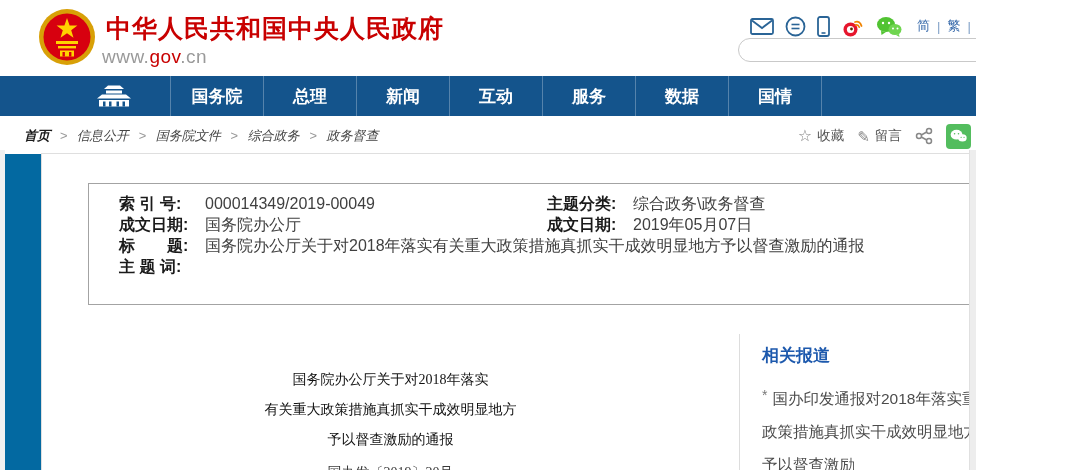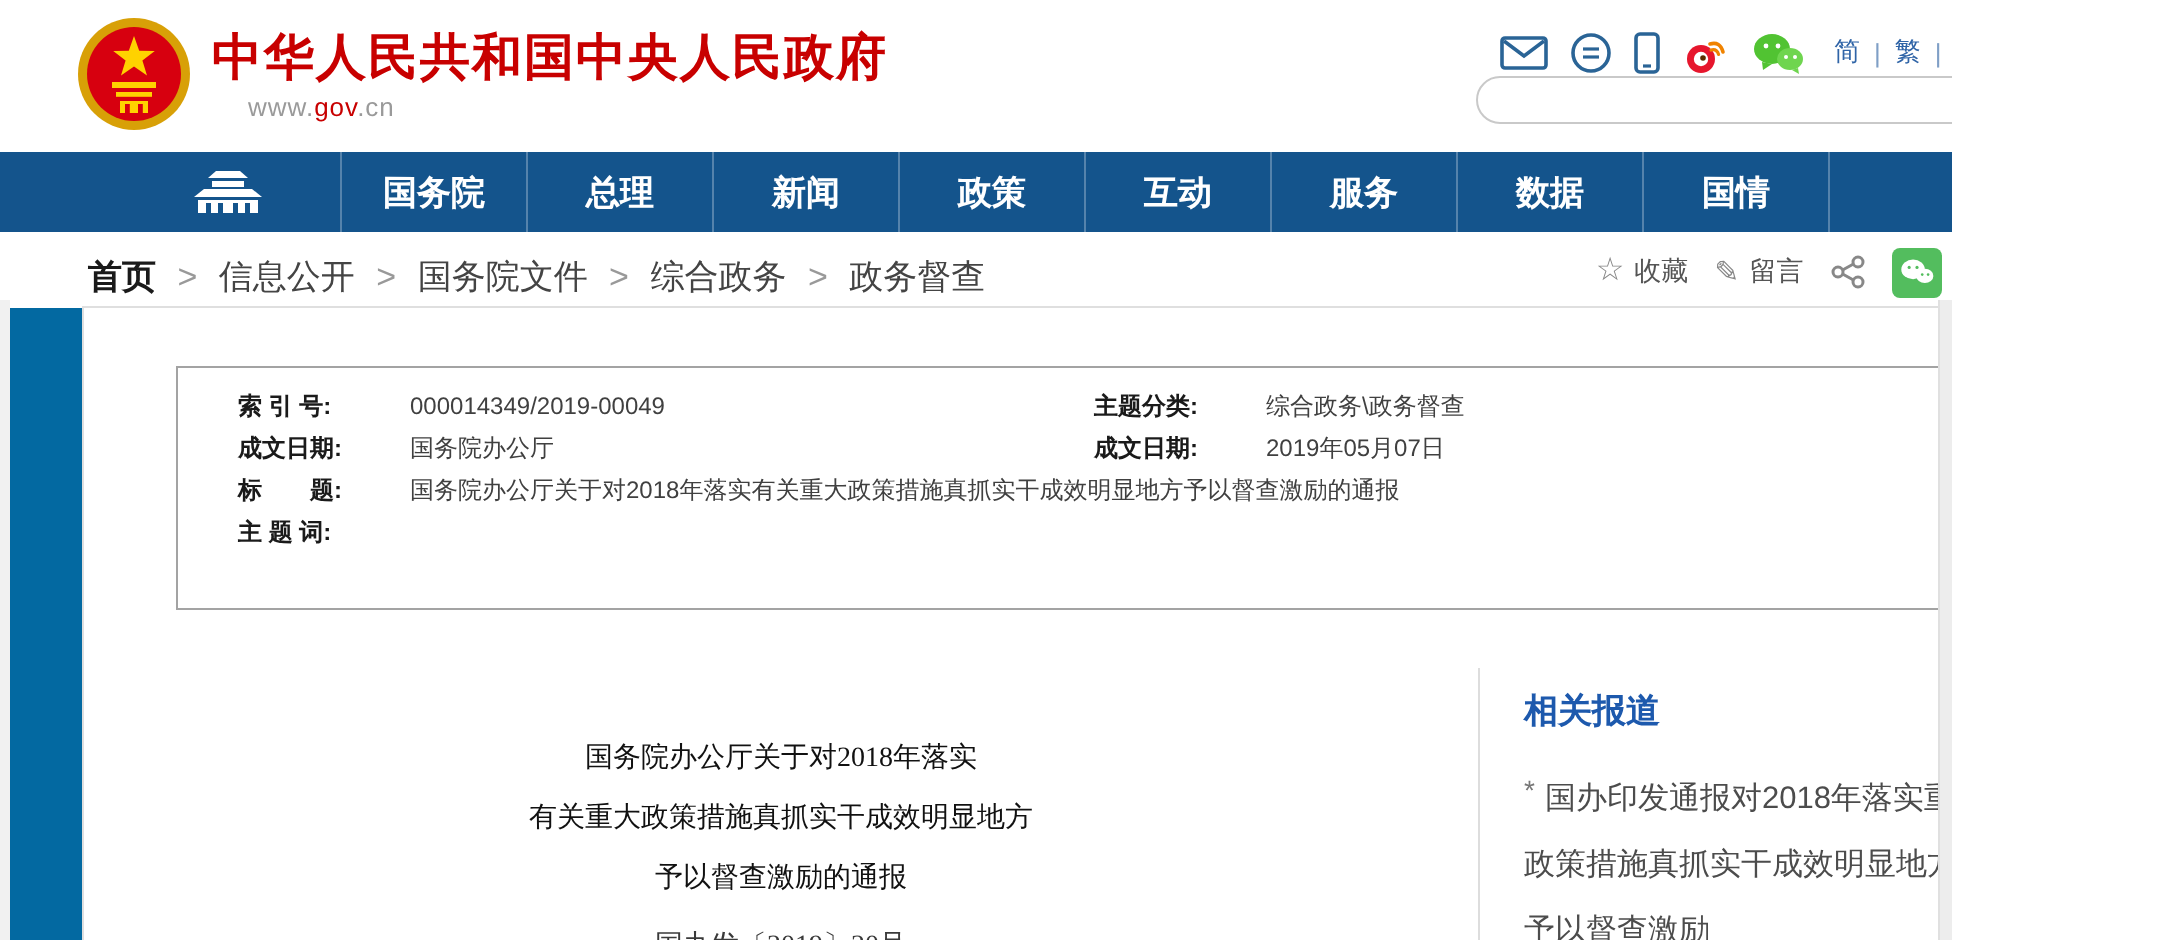--- a/index.html
+++ b/index.html
@@ -4,21 +4,21 @@
 <style>
   html,body{margin:0;padding:0;background:#fff;}
   .page{position:relative;width:976px;height:470px;overflow:hidden;background:#0369a1;
         font-family:"Liberation Sans","DejaVu Sans",sans-serif;}
 
   
   .topbar{position:absolute;left:0;top:0;width:1080px;height:76px;background:#fff;}
   .emblem{position:absolute;left:38px;top:8px;width:58px;height:58px;}
   .site-title{position:absolute;left:106px;top:12px;font-size:25px;font-weight:bold;
               color:#c80000;letter-spacing:1px;white-space:nowrap;}
-  .site-url{position:absolute;left:124px;top:46px;font-size:13px;color:#9a9a9a;letter-spacing:.5px;}
+  .site-url{position:absolute;left:102px;top:46px;font-size:19px;color:#9a9a9a;letter-spacing:.5px;}
   .site-url .gov{color:#c80000;}
 
   .top-icons{position:absolute;left:750px;top:14px;height:24px;display:flex;align-items:center;gap:11px;}
   .top-icons svg{display:block;}
   .lang-links{display:flex;align-items:center;gap:7px;font-size:13px;color:#2f64a7;margin-left:4px;white-space:nowrap;}
   .lang-links .sep{color:#7f9fc6;}
   .lang-links span{cursor:pointer;}
 
   .search-wrap{position:absolute;left:738px;top:38px;width:294px;height:22px;border:1px solid #c9c9c9;
                border-radius:12px;background:#fff;display:flex;align-items:center;}
@@ -30,38 +30,38 @@
   
   .navbar{position:absolute;left:0;top:76px;width:1080px;height:40px;background:#14548c;
           display:flex;align-items:stretch;padding-left:58px;box-sizing:border-box;}
   .nav-cell{display:flex;align-items:center;justify-content:center;color:#fff;font-size:17px;
             font-weight:bold;border-right:1px solid rgba(255,255,255,.28);cursor:pointer;}
   .nav-home{width:112px;}
   .nav-item{width:92px;}
 
   
   .crumb-row{position:absolute;left:0;top:116px;width:1080px;height:38px;background:#fff;}
-  .breadcrumb{position:absolute;left:44px;top:11px;font-size:17px;color:#444;white-space:nowrap;}
+  .breadcrumb{position:absolute;left:24px;top:11px;font-size:13px;color:#444;white-space:nowrap;font-style:italic;}
   .breadcrumb .bc-sep{color:#999;padding:0 6px;}
   .breadcrumb .bc-home{font-weight:bold;color:#1a1a1a;}
   .breadcrumb span{cursor:pointer;}
   .crumb-actions{position:absolute;right:46px;top:6px;height:28px;display:flex;align-items:center;gap:13px;
                  font-size:13.5px;color:#555;}
   .act{display:flex;align-items:center;gap:5px;cursor:pointer;}
   .star-glyph{font-size:16px;color:#888;line-height:1;}
   .pencil-glyph{font-size:15px;color:#888;line-height:1;}
   .sq-icon{width:25px;height:25px;border-radius:4px;display:flex;align-items:center;justify-content:center;cursor:pointer;}
   .plus-glyph{font-size:21px;color:#999;font-weight:300;cursor:pointer;line-height:1;}
 
   
   .content-box{position:absolute;left:41px;top:153px;width:996px;height:318px;background:#fff;
                border:1px solid #dfdfdf;border-bottom:none;box-sizing:border-box;}
 
   .meta-box{position:absolute;left:46px;top:29px;width:904px;height:122px;border:1px solid #a3a3a3;
-            box-sizing:border-box;padding:9px 0 0 30px;font-size:12px;}
+            box-sizing:border-box;padding:9px 0 0 30px;font-size:16px;}
   .meta-row{display:flex;line-height:21px;height:21px;white-space:nowrap;}
   .m-left{width:428px;display:flex;}
   .m-span{flex:1;display:flex;}
   .m-label{font-weight:bold;color:#1a1a1a;width:86px;flex:none;}
   .m-value{color:#404040;}
   .m-label-r{font-weight:bold;color:#1a1a1a;width:86px;flex:none;}
 
   .main-cols{position:absolute;left:0;top:180px;right:0;bottom:0;display:flex;}
   .article-col{width:697px;box-sizing:border-box;padding-top:31px;}
   .article-title{text-align:center;font-family:"Liberation Serif","DejaVu Serif",serif;
@@ -168,23 +168,20 @@
     <div class="nav-cell nav-item">
         <span>国务院</span>
       </div>
     <div class="nav-cell nav-item">
         <span>总理</span>
       </div>
     <div class="nav-cell nav-item">
         <span>新闻</span>
       </div>
     <div class="nav-cell nav-item">
-        <span>政策</span>
-      </div>
-    <div class="nav-cell nav-item">
         <span>互动</span>
       </div>
     <div class="nav-cell nav-item">
         <span>服务</span>
       </div>
     <div class="nav-cell nav-item">
         <span>数据</span>
       </div>
     <div class="nav-cell nav-item">
         <span>国情</span>

